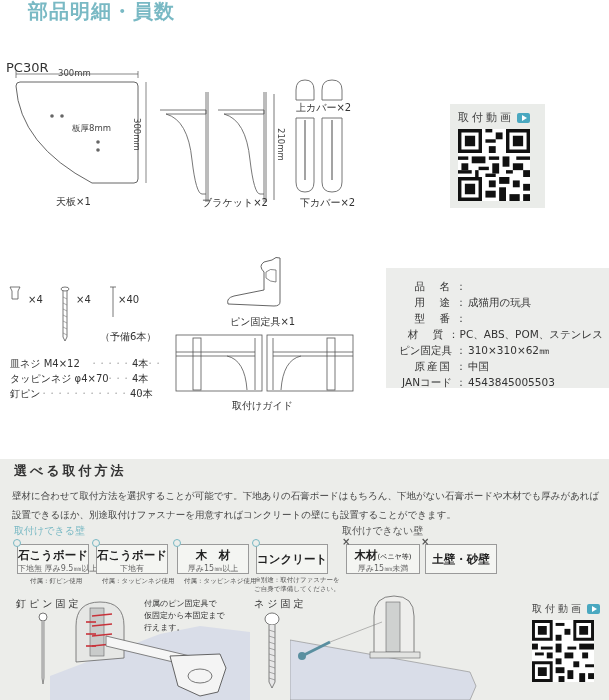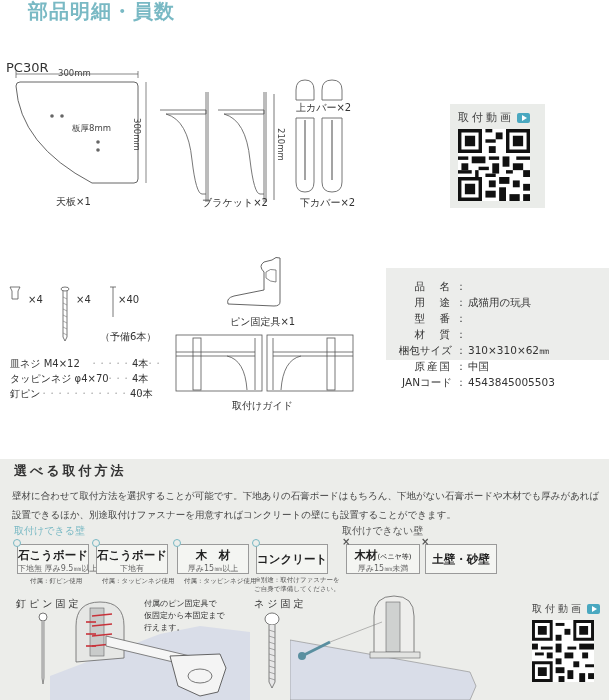--- a/index.html
+++ b/index.html
@@ -7,21 +7,21 @@
 .abs{position:absolute}
 .title{left:28px;top:-2px;font-size:20px;font-weight:bold;color:#79b9c4;letter-spacing:1px}
 .model{left:6px;top:60px;font-size:13px;color:#333}
 .lbl{font-size:10px;color:#333;white-space:nowrap}
 .dim{font-size:8.5px;color:#444}
 .qrbox{background:#eaece9;padding:6px 8px}
 .qrhead{font-size:11px;color:#444;letter-spacing:3px;display:flex;align-items:center;gap:3px}
 .play{display:inline-block;width:13px;height:10px;background:#4aa8c0;border-radius:2px;position:relative}
 .play:after{content:"";position:absolute;left:5px;top:2px;border-left:5px solid #fff;border-top:3px solid transparent;border-bottom:3px solid transparent}
 .qr{margin-top:4px;background:#fff}
-.spec{left:386px;top:268px;width:223px;height:92px;background:#ecedeb;padding:10px 6px}
+.spec{left:386px;top:268px;width:223px;height:120px;background:#ecedeb;padding:10px 6px}
 .spec-row{display:flex;font-size:10.5px;line-height:16px;color:#333;white-space:nowrap}
 .spec-k{width:62px;text-align:right;letter-spacing:2px;padding-right:2px}
 .spec-c{width:14px;text-align:center}
 .hw-list{left:10px;top:356px;font-size:10px;line-height:15px;color:#333}
 .hw-row{display:flex;white-space:nowrap}
 .bottom{left:0;top:459px;width:609px;height:241px;background:#ecedea}
 .b-title{left:14px;top:462px;font-size:13px;font-weight:bold;color:#333;letter-spacing:3px}
 .b-desc{left:12px;top:486px;width:590px;font-size:9.5px;line-height:19px;color:#444}
 .sub-ok{left:14px;top:524px;font-size:10px;color:#79b9c4}
 .sub-ng{left:342px;top:524px;font-size:10px;color:#555}
@@ -196,23 +196,24 @@
       <span class="spec-c">：</span>
       <span>成猫用の玩具</span>
     </div>
   <div class="spec-row">
       <span class="spec-k">型　番</span>
       <span class="spec-c">：</span>
     </div>
   <div class="spec-row">
       <span class="spec-k">材　質</span>
       <span class="spec-c">：</span>
-    </div>
-  <div class="spec-row">
-      <span class="spec-k" style="letter-spacing:0">梱包サイズ</span>
+      <span>PC、ABS、POM、ステンレス</span>
+    </div>
+  <div class="spec-row">
+      <span class="spec-k" style="letter-spacing:0">ピン固定具</span>
       <span class="spec-c">：</span>
       <span>310×310×62㎜</span>
     </div>
   <div class="spec-row">
       <span class="spec-k">原産国</span>
       <span class="spec-c">：</span>
       <span>中国</span>
     </div>
   <div class="spec-row">
       <span class="spec-k" style="letter-spacing:0">JANコード</span>

